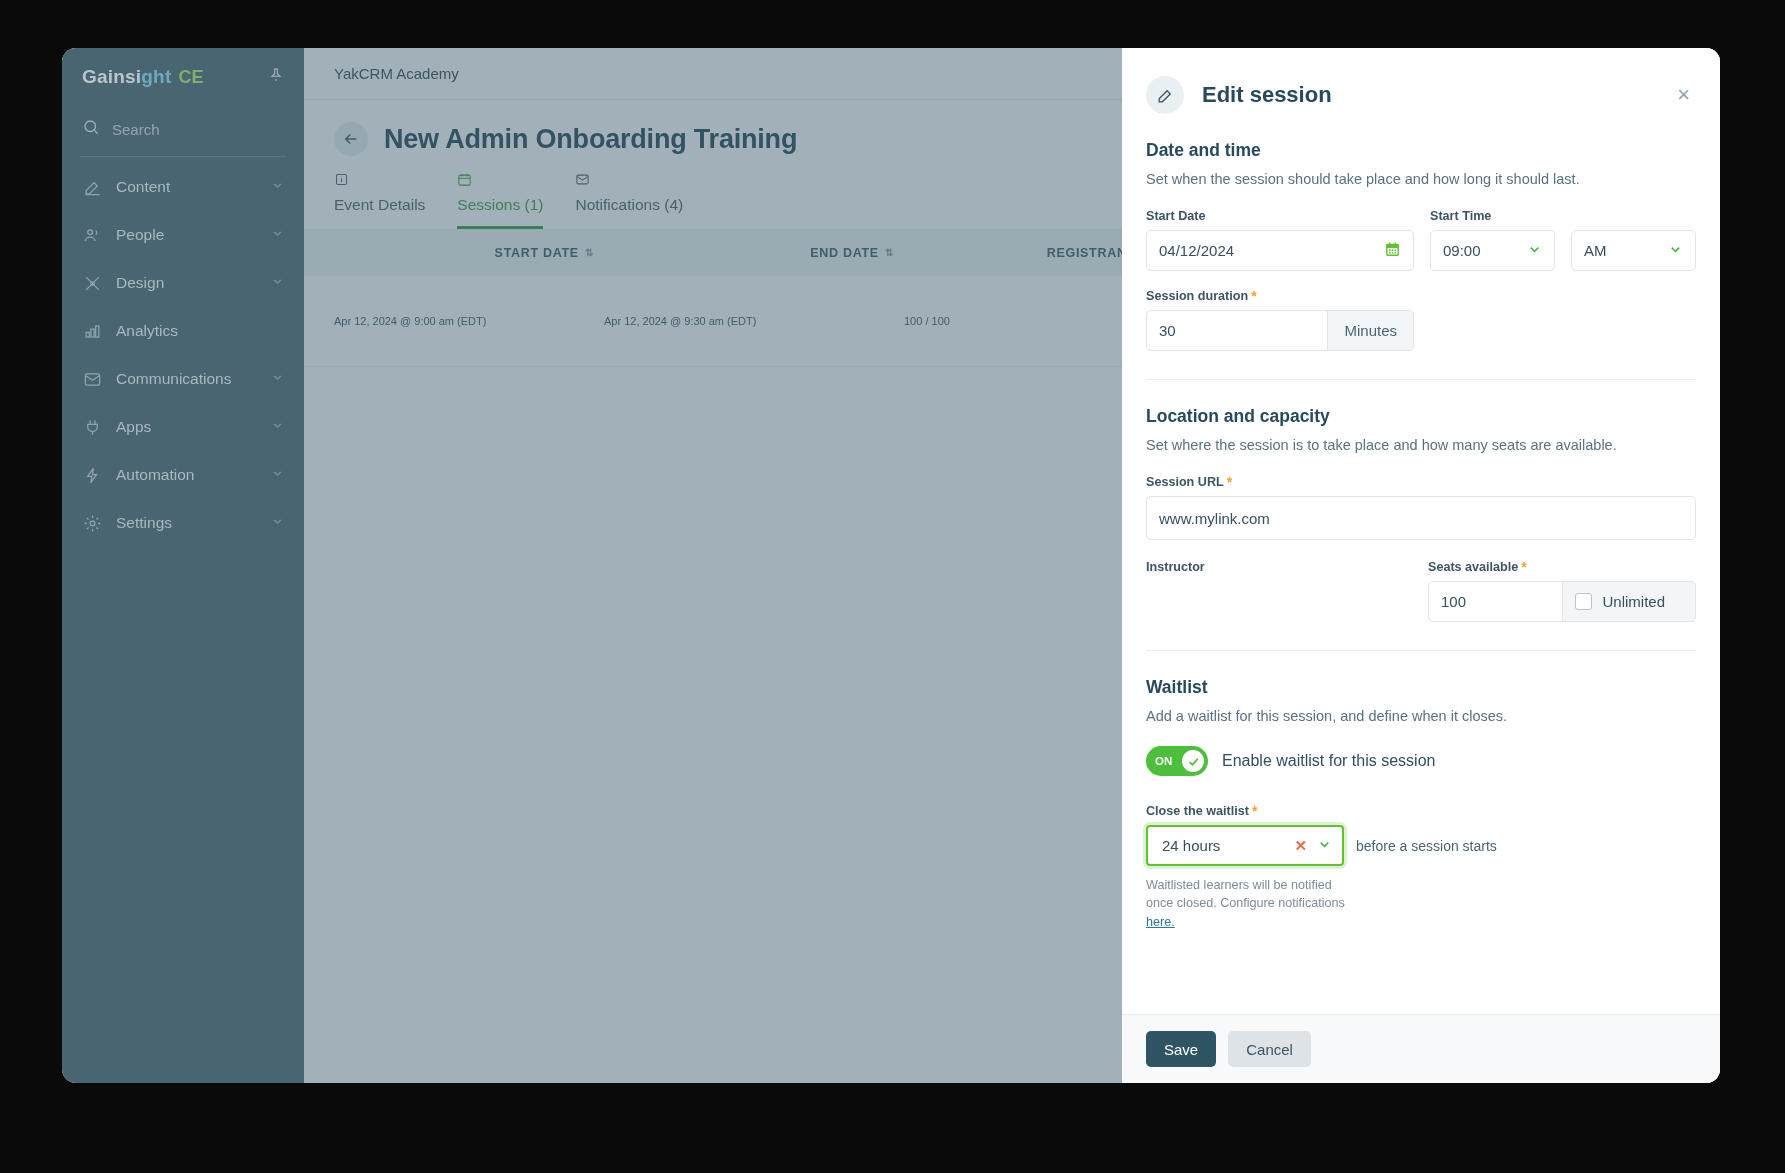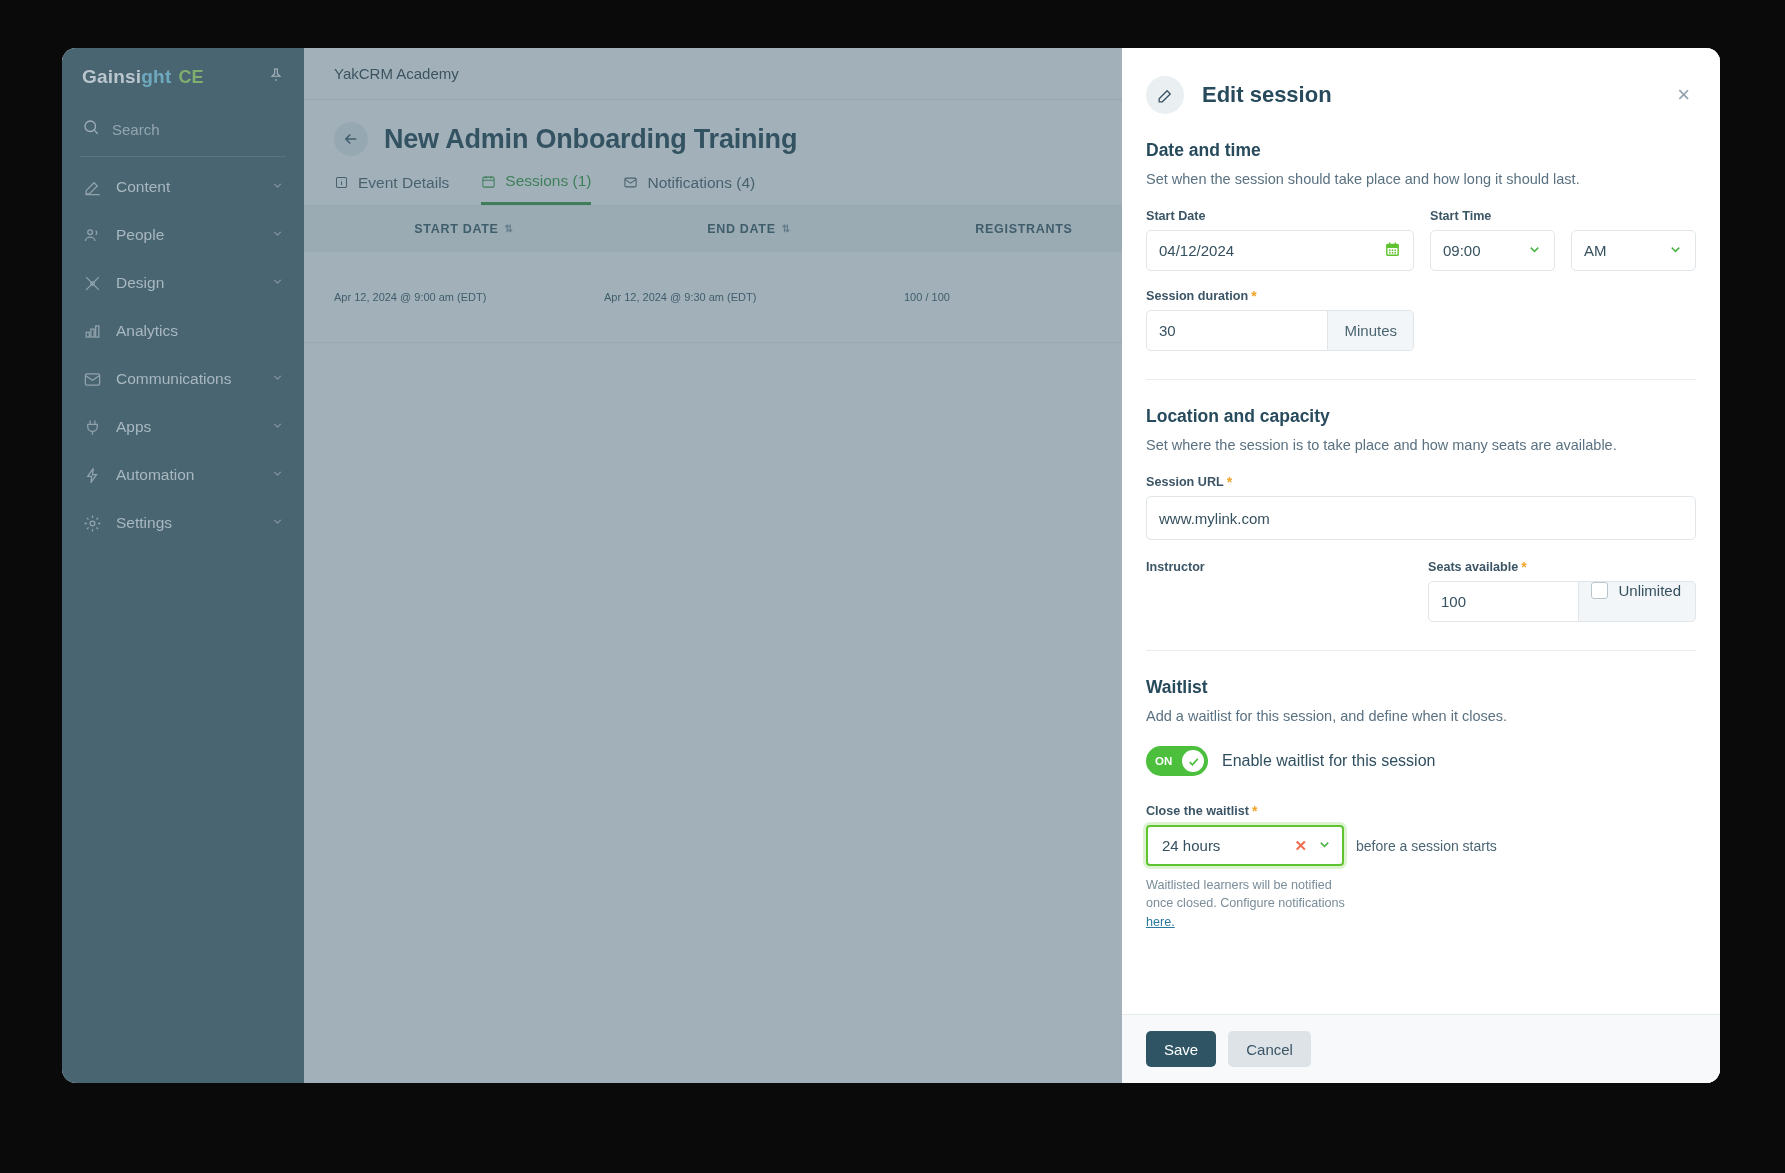--- a/index.html
+++ b/index.html
@@ -68,28 +68,28 @@
   }
   .topbar .crumb { font-size: 15px; color: #43525c; }
   .page-head { padding: 22px 30px 0 30px; display:flex; align-items:center; gap: 16px; }
   .back-circle {
     width: 34px; height: 34px; border-radius: 50%;
     background: #e9eef1; display:flex; align-items:center; justify-content:center;
     color: #4a6572;
   }
   .page-title { font-size: 27px; font-weight: 700; color: #33505e; letter-spacing:-.2px; }
   .tabs { display:flex; gap: 32px; padding: 16px 30px 0 30px; }
-  .tab { display:flex; align-items:center; gap: 9px; font-size: 15.5px; color:#5a6c77; padding-bottom: 12px; }
+  .tab { display:flex; gap: 9px; font-size: 15.5px; color:#5a6c77; padding-bottom: 12px; flex-direction: column; }
   .tab .ico { display:flex; }
   .tab.active { color: #47a350; border-bottom: 3px solid #47a350; }
   .tabs-underline { height:1px; background:#e6ebee; margin: 0 0 0 0; }
 
   table.sessions { width: 100%; border-collapse: collapse; }
   table.sessions th {
-    text-align: center; font-size: 12.5px; letter-spacing: .7px;
+    text-align: right; font-size: 12.5px; letter-spacing: .7px;
     color: #4a6572; font-weight: 700; background: #f1f4f6;
     padding: 16px 10px 16px 0; text-transform: uppercase;
   }
   table.sessions th:first-child { padding-left: 30px; }
   table.sessions td {
     font-size: 11px; color: #4a6572; padding: 28px 10px 28px 0;
     border-bottom: 1px solid #eceff1;
   }
   table.sessions td:first-child { padding-left: 30px; }
   .sort-ic { display:inline-block; margin-left:6px; color:#8ea0ab; font-size:10px; vertical-align: 1px; }
@@ -152,21 +152,21 @@
   .dur-suffix {
     height:41px; padding: 0 16px; display:flex; align-items:center;
     background:#f3f6f8; border:1px solid #dfe5e9; border-left:none;
     border-top-right-radius:5px; border-bottom-right-radius:5px;
     font-size:15px; color:#4a6572;
   }
 
   .seats-wrap { display:flex; width: 268px; }
   .seats-wrap .inp { flex:1 1 auto; border-top-right-radius:0; border-bottom-right-radius:0; }
   .seats-unl {
-    height:41px; padding: 0 14px 0 12px; display:flex; gap:10px;
+    height:41px; padding: 0 30px 0 12px; display:flex; align-items:center; gap:10px;
     background:#f3f6f8; border:1px solid #dfe5e9; border-left:none;
     border-top-right-radius:5px; border-bottom-right-radius:5px;
     font-size:15px; color:#35505f;
   }
   .cbox { width:17px; height:17px; border:1.6px solid #b9c5cc; border-radius:3px; background:#fff; }
 
   .divider { height:1px; background:#e8edf0; margin: 28px 0 26px 0; }
 
   .toggle-row { display:flex; align-items:center; gap:14px; margin-bottom: 28px; }
   .toggle {

